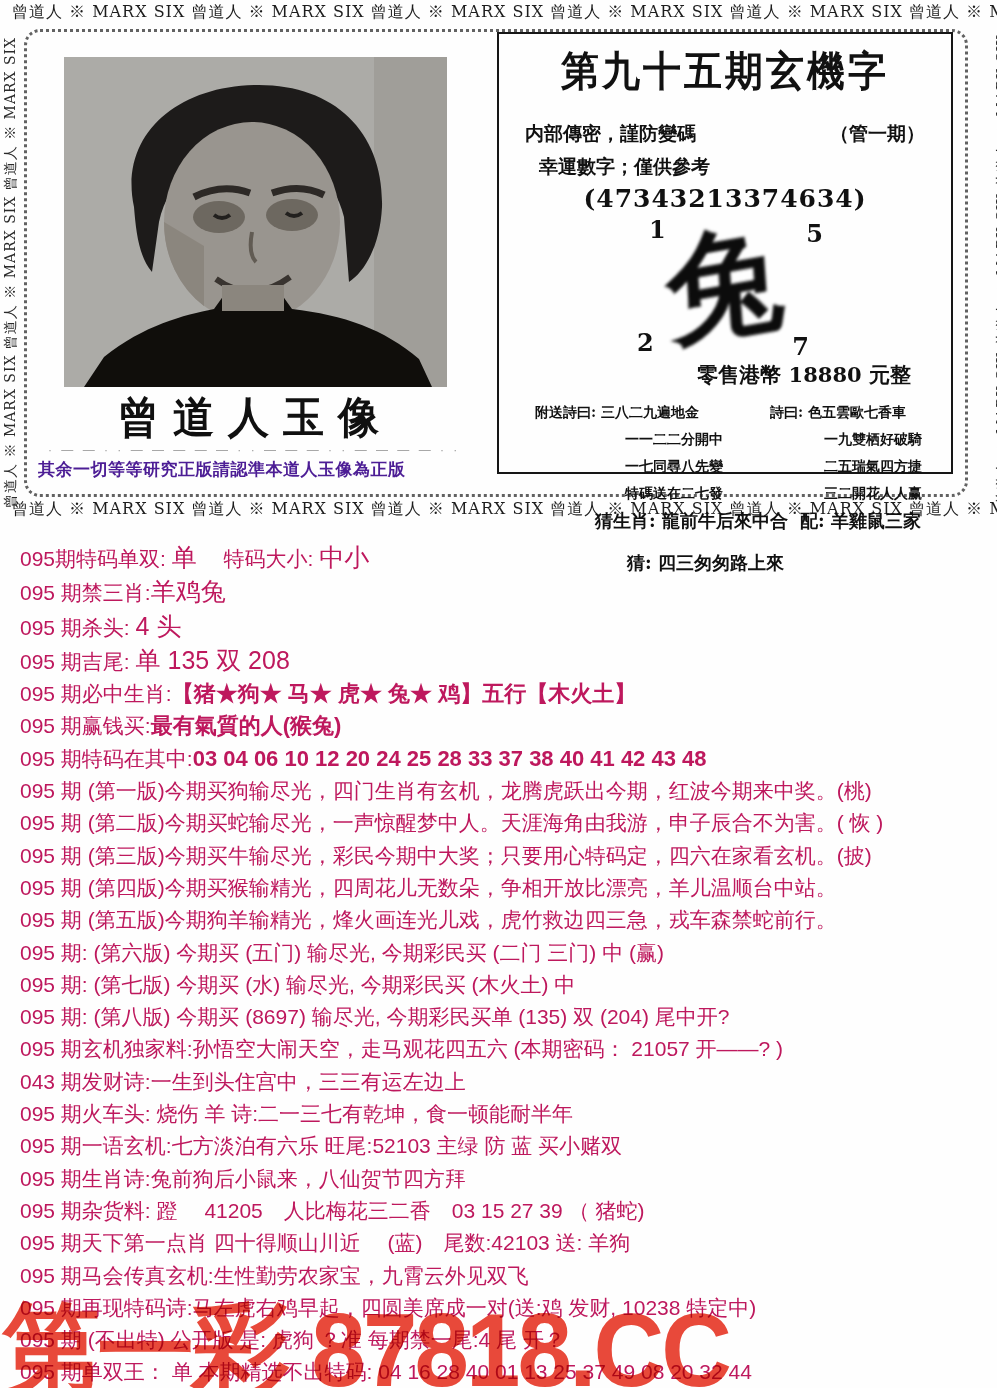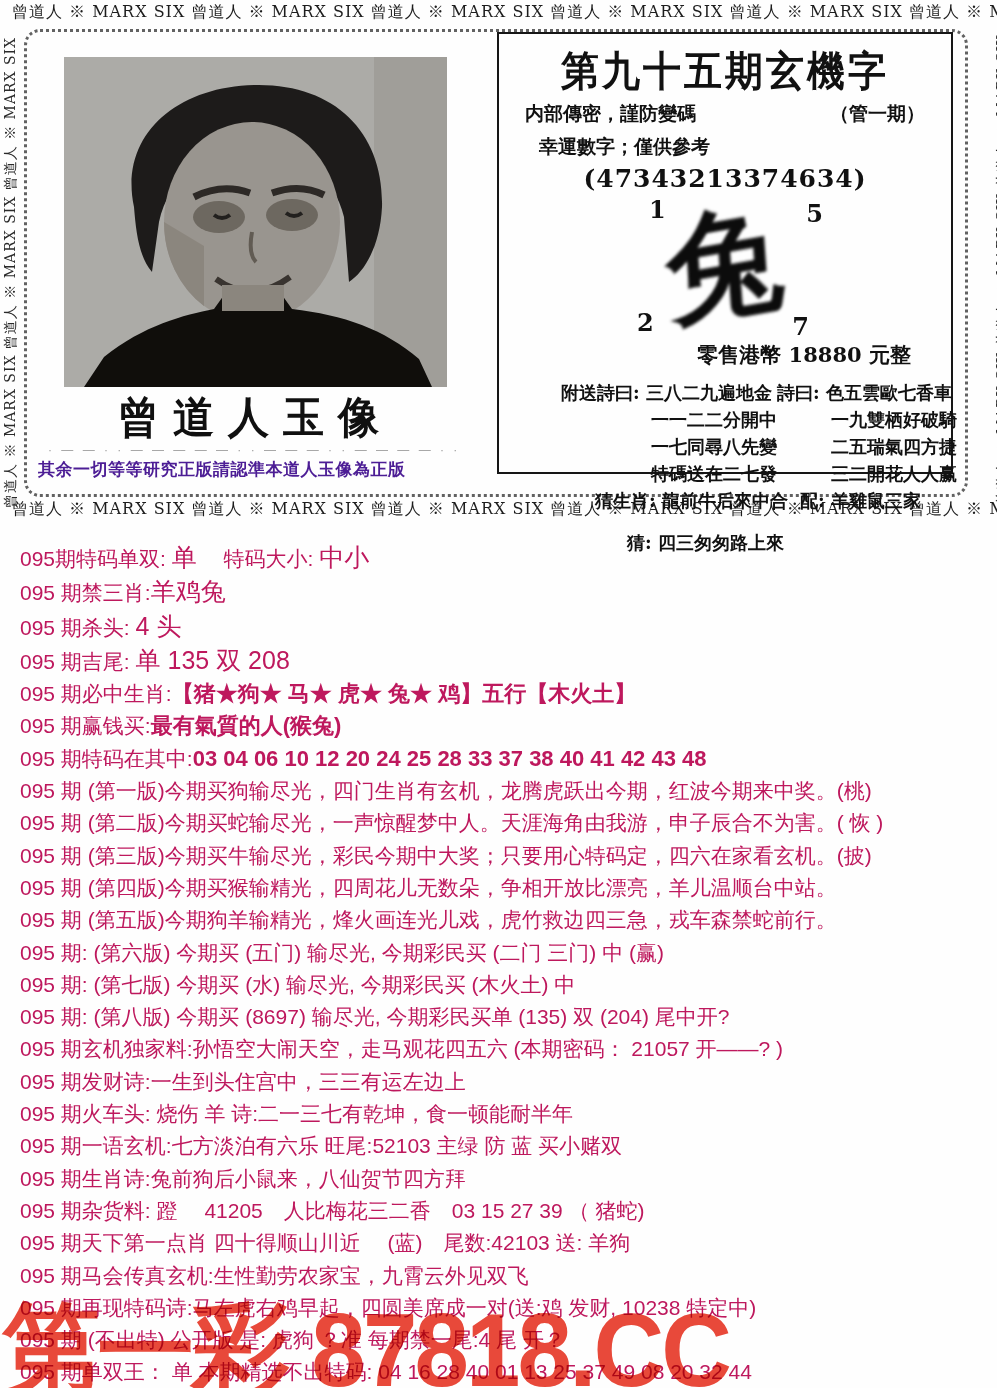--- a/index.html
+++ b/index.html
@@ -45,38 +45,38 @@
   }
   
   .mystic-box{
     position:absolute;left:497px;top:32px;width:452px;height:438px;
     border:2px solid #161616;font-family:"DejaVu Serif",serif;color:#111;
   }
   .mb-title{
     text-align:center;margin-top:12px;font-size:38px;font-weight:bold;
     letter-spacing:3px;transform:scaleY(1.08);white-space:nowrap;
   }
-  .mb-row1{display:flex;justify-content:space-between;padding:0 26px;margin-top:4px;
+  .mb-row1{display:flex;justify-content:space-between;padding:0 26px;margin-top:24px;
     font-size:19px;font-weight:bold;}
   .mb-row2{padding:0 40px;margin-top:7px;font-size:19px;font-weight:bold;}
   .mb-lucky{text-align:center;margin-top:4px;font-size:25px;font-weight:bold;letter-spacing:1px;}
   .mb-figure{position:relative;height:142px;margin-top:2px;}
   .glyph{
     position:absolute;left:50%;top:50%;
     transform:translate(-50%,-52%) rotate(-10deg) skewX(-6deg);
     font-size:118px;font-weight:bold;color:#0c0c0c;filter:blur(1.6px);
     font-family:"DejaVu Serif",serif;line-height:1;
   }
   .corner-num{position:absolute;font-size:24px;font-weight:bold;font-family:"DejaVu Serif",serif;}
   .num-tl{left:150px;top:0px;}
   .num-tr{right:128px;top:4px;}
   .num-bl{left:138px;bottom:0px;}
   .num-br{right:142px;bottom:-4px;}
   .mb-price{text-align:right;padding-right:40px;font-size:21px;font-weight:bold;margin-top:4px;white-space:nowrap;}
-  .mb-poems{display:flex;padding-left:62px;margin-top:10px;font-size:18px;font-weight:bold;line-height:27px;}
+  .mb-poems{display:flex;padding-left:36px;margin-top:10px;font-size:14px;font-weight:bold;line-height:27px;}
   .poem-left{width:235px;}
   .poem-right{flex:1;}
   .poem-first{white-space:nowrap;}
   .poem-rest-l{padding-left:90px;white-space:nowrap;}
   .poem-rest-r{padding-left:54px;white-space:nowrap;}
   .mb-guess-row{display:flex;justify-content:space-between;padding:0 30px 0 96px;margin-top:2px;
     font-size:18px;font-weight:bold;white-space:nowrap;}
   .mb-guess2{padding-left:128px;margin-top:18px;font-size:18px;font-weight:bold;}
   
   .body-lines{
@@ -187,21 +187,21 @@
     <div><span>095 期特码在其中:</span><span class="b">03 04 06 10 12 20 24 25 28 33 37 38 40 41 42 43 48</span></div>
     <div><span>095 期 (第一版)今期买狗输尽光，四门生肖有玄机，龙腾虎跃出今期，红波今期来中奖。(桃)</span></div>
     <div><span>095 期 (第二版)今期买蛇输尽光，一声惊醒梦中人。天涯海角由我游，申子辰合不为害。( 恢 )</span></div>
     <div><span>095 期 (第三版)今期买牛输尽光，彩民今期中大奖；只要用心特码定，四六在家看玄机。(披)</span></div>
     <div><span>095 期 (第四版)今期买猴输精光，四周花儿无数朵，争相开放比漂亮，羊儿温顺台中站。</span></div>
     <div><span>095 期 (第五版)今期狗羊输精光，烽火画连光儿戏，虎竹救边四三急，戎车森禁蛇前行。</span></div>
     <div><span>095 期: (第六版) 今期买 (五门) 输尽光, 今期彩民买 (二门 三门) 中 (赢)</span></div>
     <div><span>095 期: (第七版) 今期买 (水) 输尽光, 今期彩民买 (木火土) 中</span></div>
     <div><span>095 期: (第八版) 今期买 (8697) 输尽光, 今期彩民买单 (135)  双 (204)  尾中开?</span></div>
     <div><span>095 期玄机独家料:孙悟空大闹天空，走马观花四五六 (本期密码： 21057  开——? )</span></div>
-    <div><span>095 期发财诗:一生到头住宫中，三三有运左边上</span></div>
+    <div><span>043 期发财诗:一生到头住宫中，三三有运左边上</span></div>
     <div><span>095 期火车头: 烧伤 羊  诗:二一三七有乾坤，食一顿能耐半年</span></div>
     <div><span>095 期一语玄机:七方淡泊有六乐   旺尾:52103 主绿   防 蓝 买小赌双</span></div>
     <div><span>095 期生肖诗:兔前狗后小鼠来，八仙贺节四方拜</span></div>
     <div><span>095 期杂货料: 蹬　 41205　人比梅花三二香　03 15 27 39 （ 猪蛇)</span></div>
     <div><span>095 期天下第一点肖  四十得顺山川近　 (蓝)　尾数:42103  送: 羊狗</span></div>
     <div><span>095 期马会传真玄机:生性勤劳农家宝，九霄云外见双飞</span></div>
     <div><span>095 期再现特码诗:马左虎右鸡早起，四圆美席成一对(送:鸡 发财, 10238   特定中)</span></div>
     <div><span>095 期 (不出特) 公开版 是: 虎狗 ？准 每期禁一尾:4   尾 开？</span></div>
     <div><span>095 期单双王：  单  本期精选不出特码: 04 16 28 40 01 13 25 37 49 08 20 32 44</span></div>
   </div>

